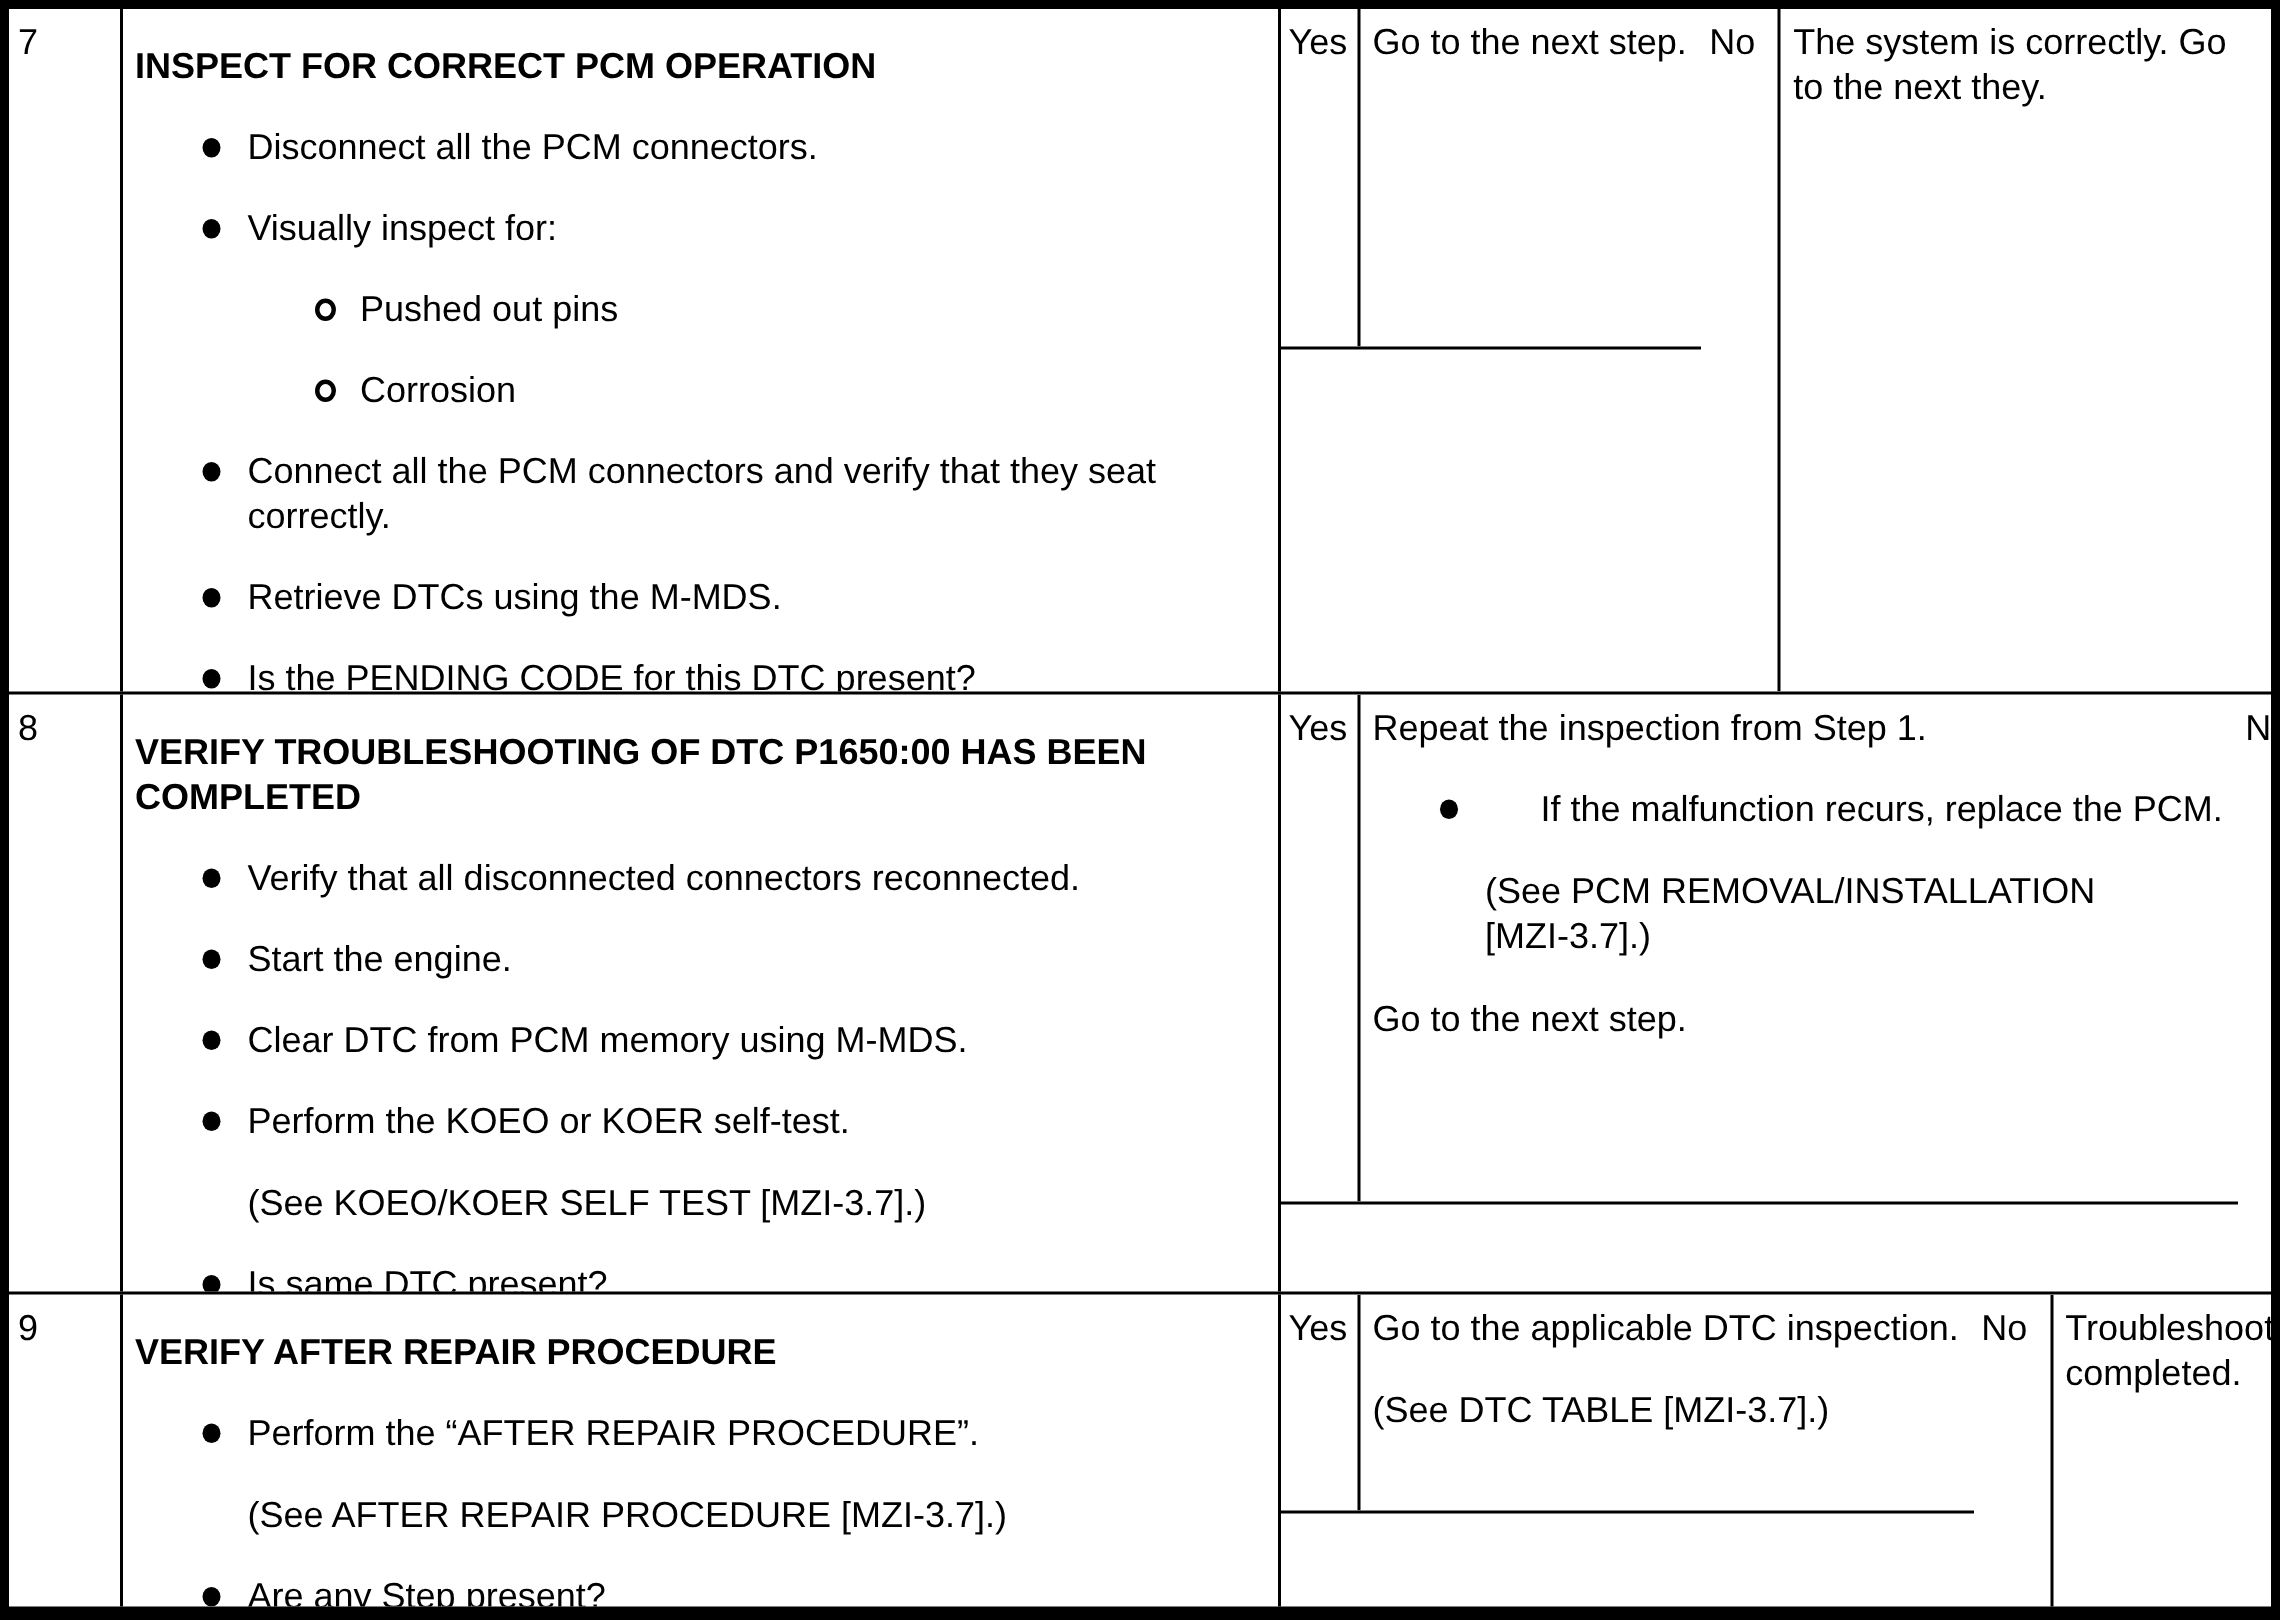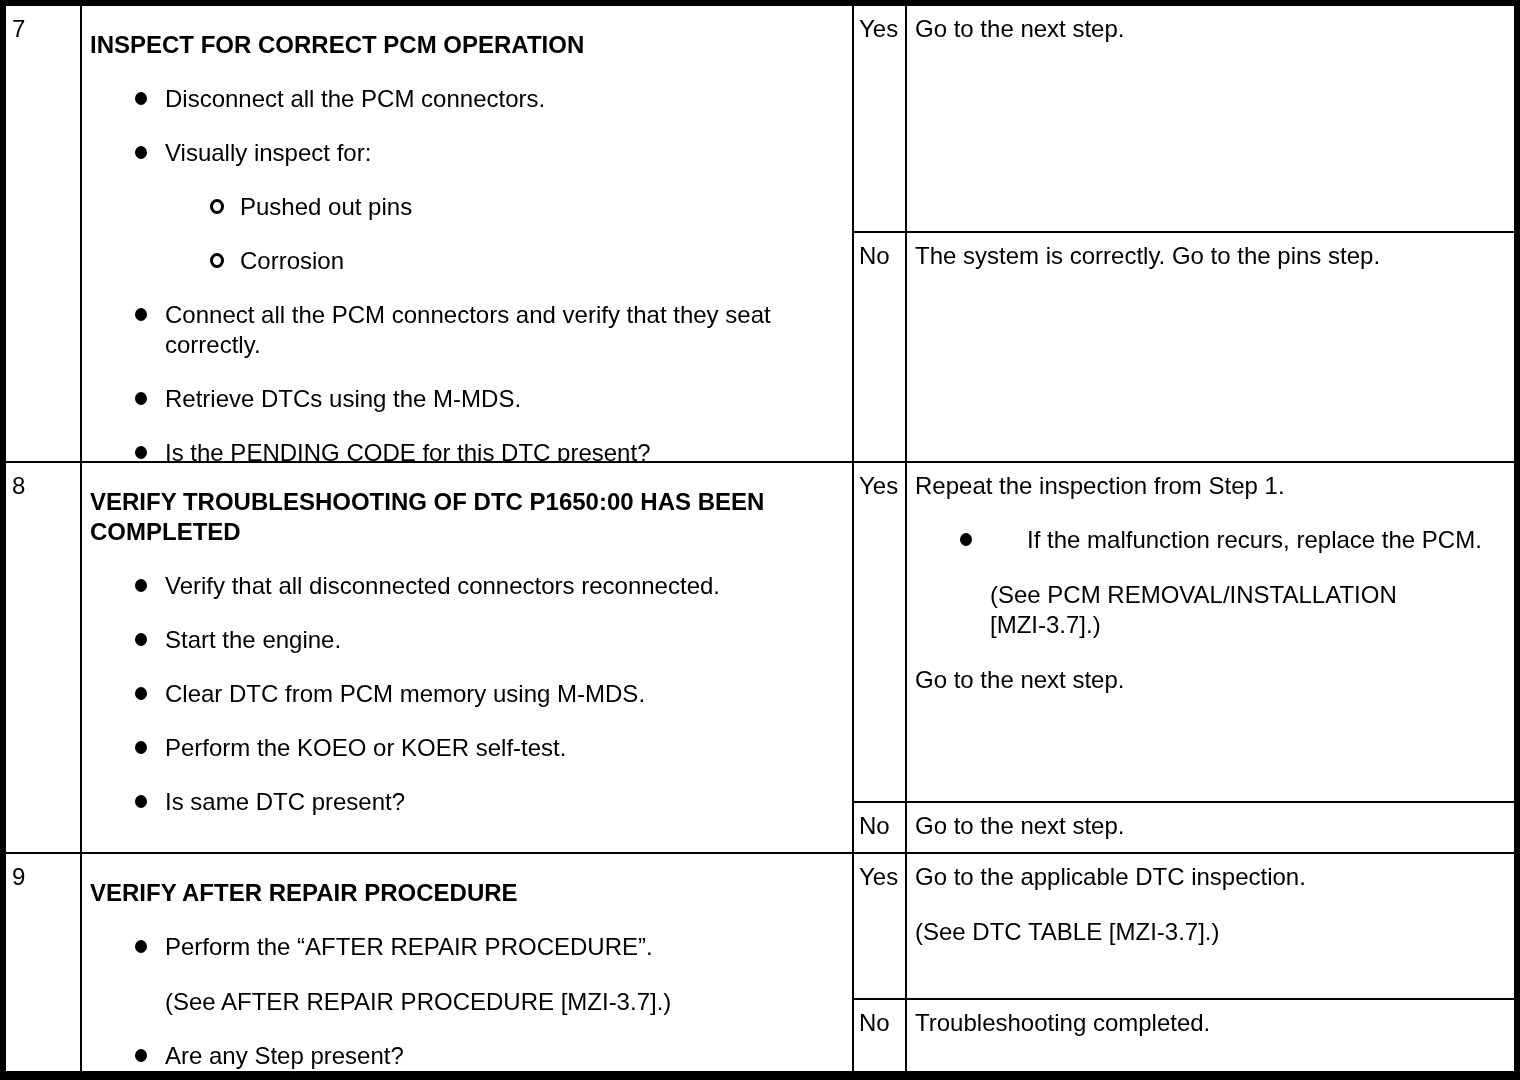--- a/index.html
+++ b/index.html
@@ -29,21 +29,21 @@
     padding:8px 4px 0 6px;
     font-size:24px; line-height:30px;
   }
   .c-inspect {
     width:772px; flex:0 0 772px;
     border-right:2px solid #000000;
     padding:24px 14px 0 8px;
     font-size:24px; line-height:30px;
     overflow:hidden;
   }
-  .c-actions { flex:1; display:flex; flex-direction:column; overflow:hidden; }
+  .c-actions { flex:1; display:flex; flex-direction:row; overflow:hidden; }
   .sub { display:flex; overflow:hidden; }
   .sub.split { border-bottom:2px solid #000000; }
   .sub:last-child { flex:1; }
   .r7 .sub.split { height:227px; }
   .r8 .sub.split { height:340px; }
   .r9 .sub.split { height:146px; }
 
   .c-yn {
     width:53px; flex:0 0 53px;
     border-right:2px solid #000000;
@@ -125,21 +125,21 @@
     <div class="c-actions">
       <div class="sub split">
         <div class="c-yn">Yes</div>
         <div class="c-act">
           <div class="plain first">Go to the next step.</div>
         </div>
       </div>
       <div class="sub">
         <div class="c-yn">No</div>
         <div class="c-act">
-          <div class="plain first">The system is correctly. Go to the pins step.</div>
+          <div class="plain first">The system is correctly. Go to the next they.</div>
         </div>
       </div>
     </div>
   </section>
 
   <section class="row r8">
     <div class="c-step">8</div>
     <div class="c-inspect">
       <div class="title">
         <span class="line">VERIFY TROUBLESHOOTING OF DTC P1650:00 HAS BEEN</span>
@@ -154,20 +154,21 @@
         <span class="txt">Start the engine.</span>
       </div>
       <div class="item l1">
         <span class="dot"></span>
         <span class="txt">Clear DTC from PCM memory using M-MDS.</span>
       </div>
       <div class="item l1">
         <span class="dot"></span>
         <span class="txt">Perform the KOEO or KOER self-test.</span>
       </div>
+      <div class="note">(See KOEO/KOER SELF TEST [MZI-3.7].)</div>
       <div class="item l1">
         <span class="dot"></span>
         <span class="txt">Is same DTC present?</span>
       </div>
     </div>
     <div class="c-actions">
       <div class="sub split">
         <div class="c-yn">Yes</div>
         <div class="c-act">
           <div class="plain first">Repeat the inspection from Step 1.</div>

